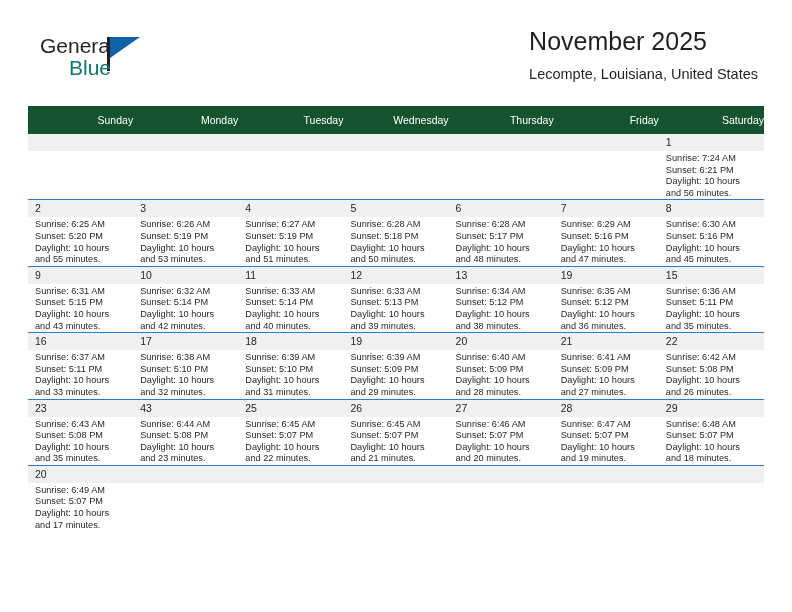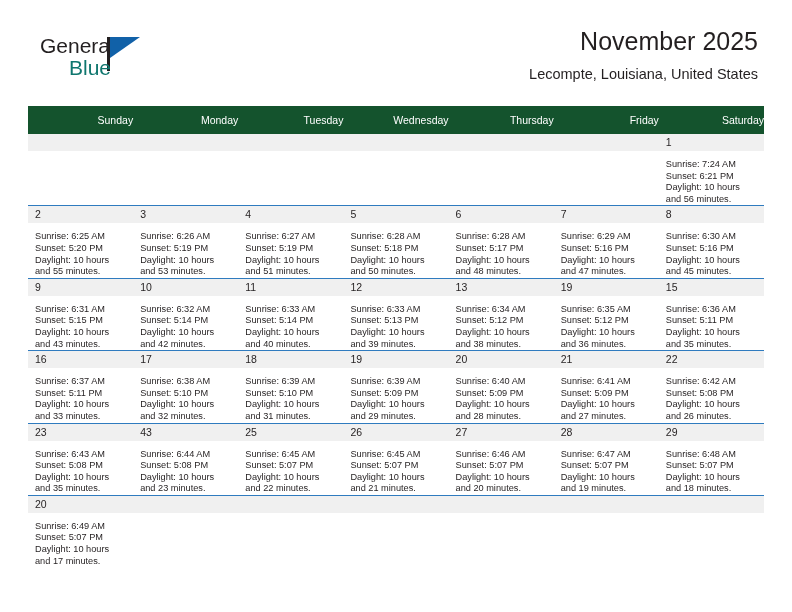--- a/index.html
+++ b/index.html
@@ -75,21 +75,20 @@
     top: 0;
     width: 3px;
     height: 34px;
     background: #231f20;
   }
 
   .title-block {
     position: absolute;
     right: 6px;
     top: 0;
-    text-align: right;
   }
   .cal-title {
     font-size: 25px;
     color: #231f20;
     line-height: 30px;
     white-space: nowrap;
   }
   .cal-subtitle {
     font-size: 14.5px;
     color: #231f20;
@@ -136,21 +135,21 @@
   .daynum-band {
     background: #f0f0f0;
     height: 17px;
     padding: 1px 0 0 7px;
     box-sizing: border-box;
     font-size: 10.5px;
     color: #231f20;
     line-height: 15px;
   }
   .details {
-    padding: 8px 6px 0 7px;
+    padding: 2px 6px 0 7px;
     font-size: 9.2px;
     line-height: 11.6px;
     color: #231f20;
   }
   .details div {
     white-space: nowrap;
   }
 </style>
 </head>
 <body>

